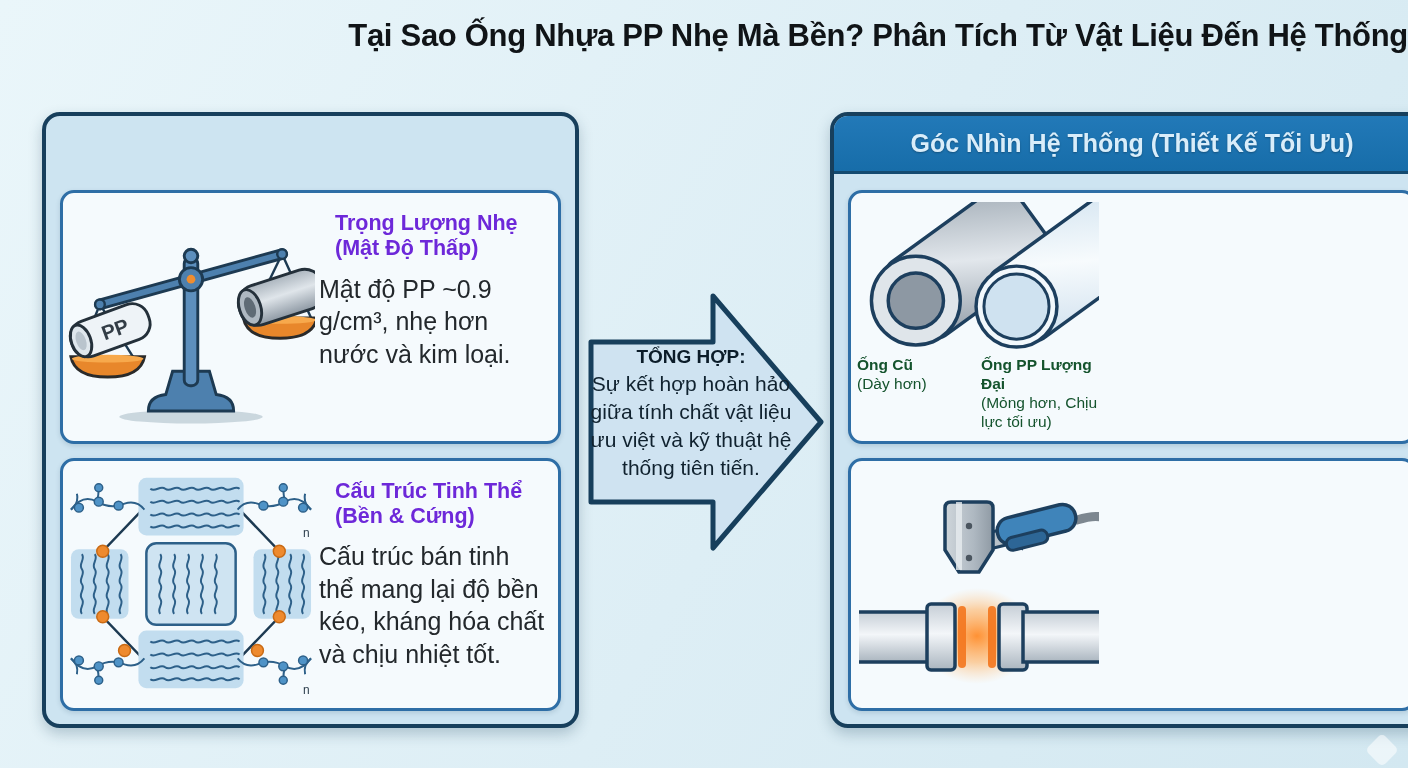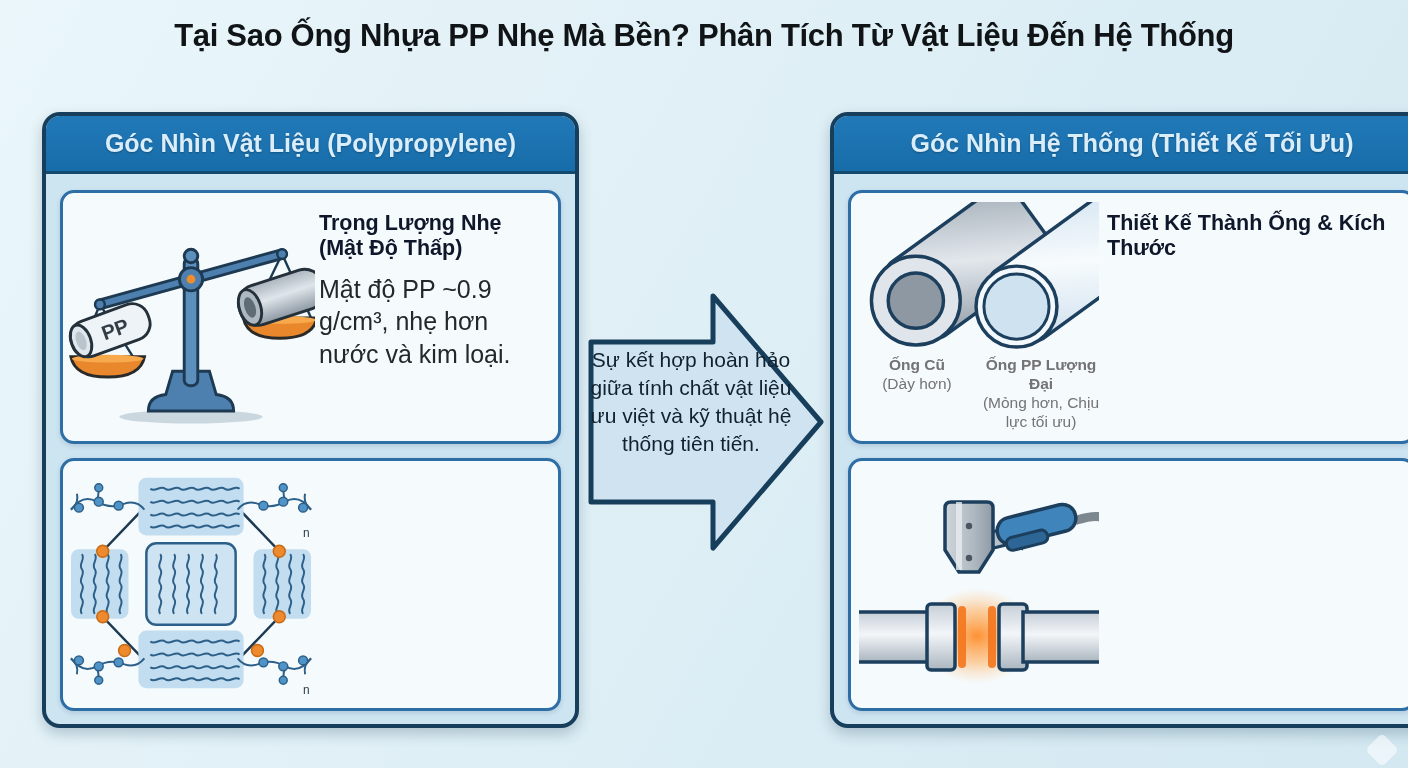--- a/index.html
+++ b/index.html
@@ -3,21 +3,21 @@
 <meta charset="utf-8">
 <style>
   * { margin:0; padding:0; box-sizing:border-box; }
   html,body { width:1408px; height:768px; overflow:hidden; }
   body {
     font-family:"Liberation Sans","DejaVu Sans",sans-serif;
     background:linear-gradient(120deg,#eaf6fa 0%,#ddeef5 55%,#d3e8f1 100%);
     position:relative; color:#16191c;
   }
   .title {
-    position:absolute; top:18px; left:0; right:0; text-align:center;
+    position:absolute; top:18px; left:0; right:0; text-align:right;
     font-size:31px; font-weight:bold; color:#101417; letter-spacing:-0.3px;
   }
   .panel {
     position:absolute; top:112px; width:537px; height:616px;
     background:#cde4f1; border:4px solid #173f5c; border-radius:18px;
     box-shadow:0 6px 14px rgba(23,63,92,.25); overflow:hidden;
   }
   .panel-left  { left:42px; }
   .panel-right { left:830px; width:604px; }
   .panel-header {
@@ -35,24 +35,24 @@
     flex:1; background:#f5fafd; border:3px solid #2e6ea6; border-radius:14px;
     display:flex; align-items:stretch; overflow:hidden;
     box-shadow:0 2px 5px rgba(23,63,92,.16);
   }
   .illus {
     flex:0 0 252px; display:flex; flex-direction:column;
     align-items:center; justify-content:center; padding:4px 0 4px 4px;
   }
   .illus svg { display:block; }
   .cardtext { flex:1; padding:18px 12px 8px 4px; }
-  .cardtext h3 { font-size:21.5px; line-height:1.18; font-weight:bold; color:#0f172a; margin-bottom:11px; }
+  .cardtext h3 { font-size:21.5px; line-height:1.18; font-weight:bold; color:#6d28d9; margin-bottom:11px;margin-left:16px; }
   .cardtext p  { font-size:25px; line-height:1.3; color:#23282c; }
   .pipe-labels { display:flex; width:100%; margin-top:4px; }
-  .pl { flex:1; text-align:center; font-size:15.5px; line-height:1.22; color:#737373; padding:0 2px; }
+  .pl { flex:1; font-size:15.5px; line-height:1.22; color:#14532d; padding:0 2px; }
   .pl .nm  { font-weight:bold; }
   .pl .sub { font-weight:normal; }
   .arrow-wrap { position:absolute; left:588px; top:292px; width:238px; height:260px; }
   .arrow-wrap svg { position:absolute; inset:0; }
   .arrow-text {
     position:absolute; top:54px; left:2px; width:202px; text-align:center; color:#10222f;
   }
   .arrow-text .hd { font-weight:bold; font-size:19px; color:#0b1c29; margin-bottom:2px; }
   .arrow-text .bd { font-size:21px; line-height:1.33; }
   .sparkle {
@@ -60,21 +60,20 @@
     background:rgba(255,255,255,.55); transform:rotate(45deg); border-radius:5px;
   }
   text { font-family:"Liberation Sans","DejaVu Sans",sans-serif; }
 </style>
 </head>
 <body>
 
 <div class="title">Tại Sao Ống Nhựa PP Nhẹ Mà Bền? Phân Tích Từ Vật Liệu Đến Hệ Thống</div>
 
 <div class="panel panel-left">
-  <div class="panel-header">Góc Nhìn Vật Liệu (Polypropylene)</div>
   <div class="panel-body">
 
     <div class="card">
       <div class="illus">
         <svg width="248" height="224" viewBox="0 0 256 226">
           <defs>
             <linearGradient id="greyPipe" x1="0" y1="0" x2="0" y2="1">
               <stop offset="0" stop-color="#aab4bd"></stop>
                 <stop offset=".45" stop-color="#dfe5ea"></stop>
                 <stop offset="1" stop-color="#8d98a3"></stop>
@@ -164,30 +163,35 @@
           <circle cx="36" cy="80" r="6" fill="#ee8a2e" stroke="#c96a14" stroke-width="1.5"></circle>
           <circle cx="214" cy="80" r="6" fill="#ee8a2e" stroke="#c96a14" stroke-width="1.5"></circle>
           <circle cx="36" cy="146" r="6" fill="#ee8a2e" stroke="#c96a14" stroke-width="1.5"></circle>
           <circle cx="214" cy="146" r="6" fill="#ee8a2e" stroke="#c96a14" stroke-width="1.5"></circle>
           <circle cx="58" cy="180" r="6" fill="#ee8a2e" stroke="#c96a14" stroke-width="1.5"></circle>
           <circle cx="192" cy="180" r="6" fill="#ee8a2e" stroke="#c96a14" stroke-width="1.5"></circle>
           <text x="238" y="66" font-size="12" fill="#2a3b4a">n</text>
           <text x="238" y="224" font-size="12" fill="#2a3b4a">n</text>
         </svg>
       </div>
+      <div class="cardtext">
+        <h3>Cấu Trúc Tinh Thể (Bền &amp; Cứng)</h3>
+        <p>Cấu trúc bán tinh thể mang lại độ bền kéo, kháng hóa chất và chịu nhiệt tốt.</p>
+      </div>
     </div>
 
   </div>
 </div>
 
 <div class="arrow-wrap">
   <svg width="238" height="260" viewBox="0 0 238 260">
     <polygon points="3,50 125,50 125,4 233,130 125,256 125,210 3,210" fill="#cfe3f1" stroke="#173f5c" stroke-width="5" stroke-linejoin="round"></polygon>
   </svg>
   <div class="arrow-text">
+    <div class="hd">TỔNG HỢP:</div>
     <div class="bd">Sự kết hợp hoàn hảo giữa tính chất vật liệu ưu việt và kỹ thuật hệ thống tiên tiến.</div>
   </div>
 </div>
 
 <div class="panel panel-right">
   <div class="panel-header">Góc Nhìn Hệ Thống (Thiết Kế Tối Ưu)</div>
   <div class="panel-body">
 
     <div class="card">
       <div class="illus">
@@ -220,21 +224,20 @@
             <div class="nm">Ống Cũ</div>
             <div class="sub">(Dày hơn)</div>
           </div>
           <div class="pl">
             <div class="nm">Ống PP Lượng Đại</div>
             <div class="sub">(Mỏng hơn, Chịu lực tối ưu)</div>
           </div>
         </div>
       </div>
       <div class="cardtext">
-        <h3>Thiết Kế Thành Ống &amp; Kích Thước</h3>
       </div>
     </div>
 
     <div class="card">
       <div class="illus">
         <svg width="240" height="212" viewBox="0 0 240 212">
           <defs>
             <radialGradient id="glowG" cx=".5" cy=".5" r=".5">
               <stop offset="0" stop-color="#ff8c2a" stop-opacity=".95"></stop>
               <stop offset=".55" stop-color="#ffab55" stop-opacity=".55"></stop>

